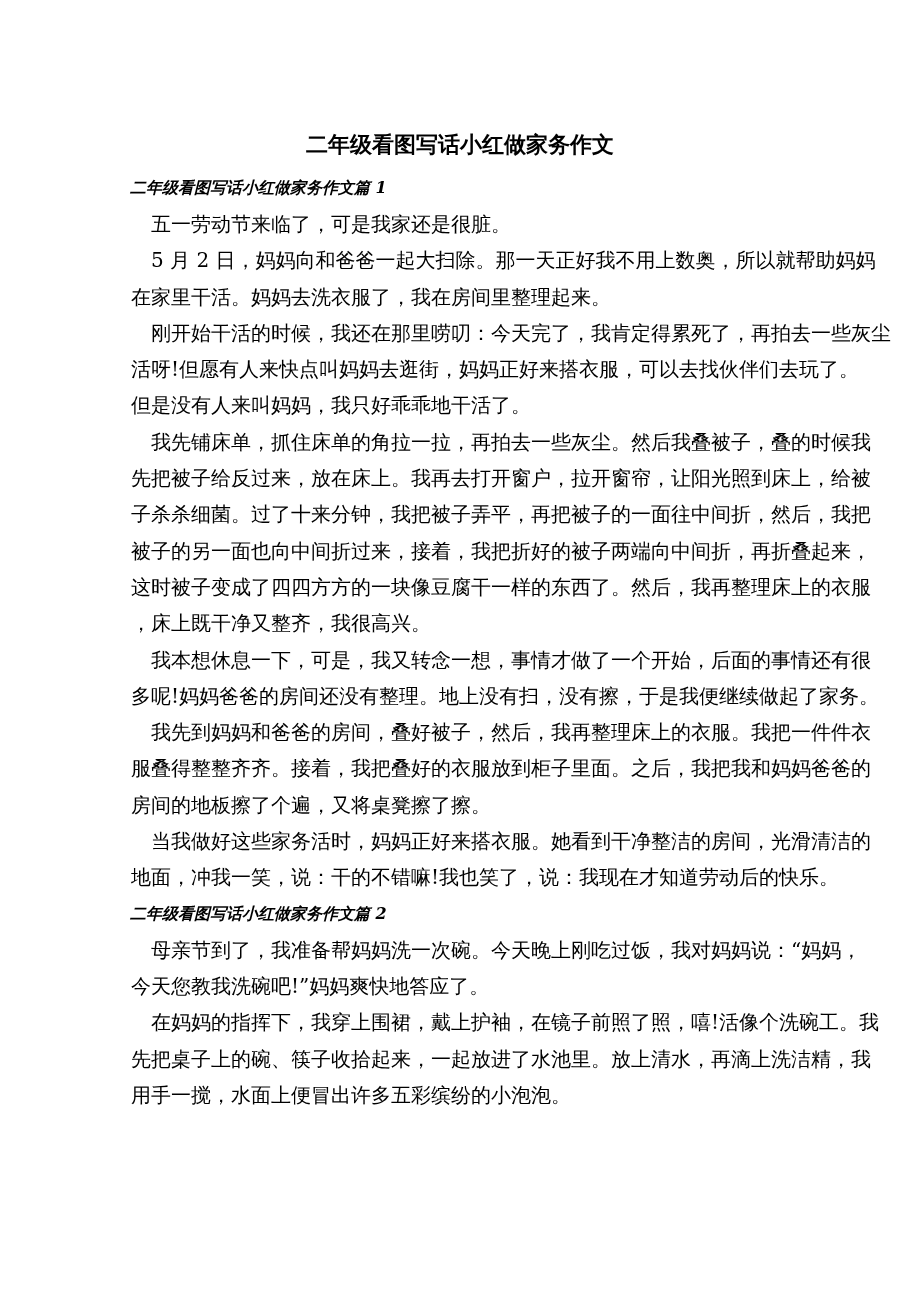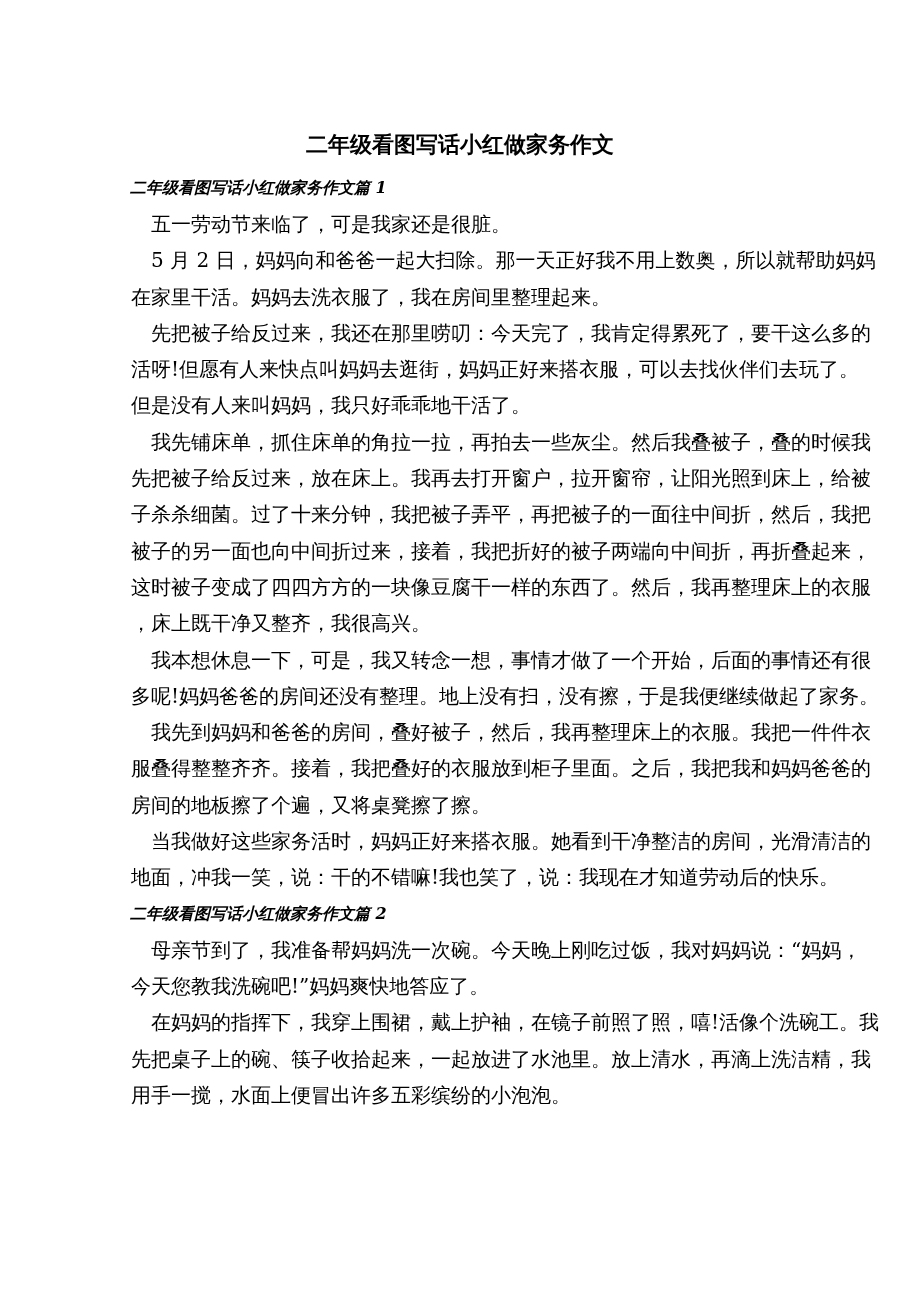--- a/index.html
+++ b/index.html
@@ -86,21 +86,21 @@
     <div class="para">
       <span class="line first last">五一劳动节来临了，可是我家还是很脏。</span>
     </div>
 
     <div class="para">
       <span class="line first">5 月 2 日，妈妈向和爸爸一起大扫除。那一天正好我不用上数奥，所以就帮助妈妈</span>
       <span class="line nofirst last">在家里干活。妈妈去洗衣服了，我在房间里整理起来。</span>
     </div>
 
     <div class="para">
-      <span class="line first">先把被子给反过来，我还在那里唠叨：今天完了，我肯定得累死了，要干这么多的</span>
+      <span class="line first">刚开始干活的时候，我还在那里唠叨：今天完了，我肯定得累死了，再拍去一些灰尘</span>
       <span class="line nofirst">活呀!但愿有人来快点叫妈妈去逛街，妈妈正好来搭衣服，可以去找伙伴们去玩了。</span>
       <span class="line nofirst last">但是没有人来叫妈妈，我只好乖乖地干活了。</span>
     </div>
 
     <div class="para">
       <span class="line first">我先铺床单，抓住床单的角拉一拉，再拍去一些灰尘。然后我叠被子，叠的时候我</span>
       <span class="line nofirst">先把被子给反过来，放在床上。我再去打开窗户，拉开窗帘，让阳光照到床上，给被</span>
       <span class="line nofirst">子杀杀细菌。过了十来分钟，我把被子弄平，再把被子的一面往中间折，然后，我把</span>
       <span class="line nofirst">被子的另一面也向中间折过来，接着，我把折好的被子两端向中间折，再折叠起来，</span>
       <span class="line nofirst">这时被子变成了四四方方的一块像豆腐干一样的东西了。然后，我再整理床上的衣服</span>

